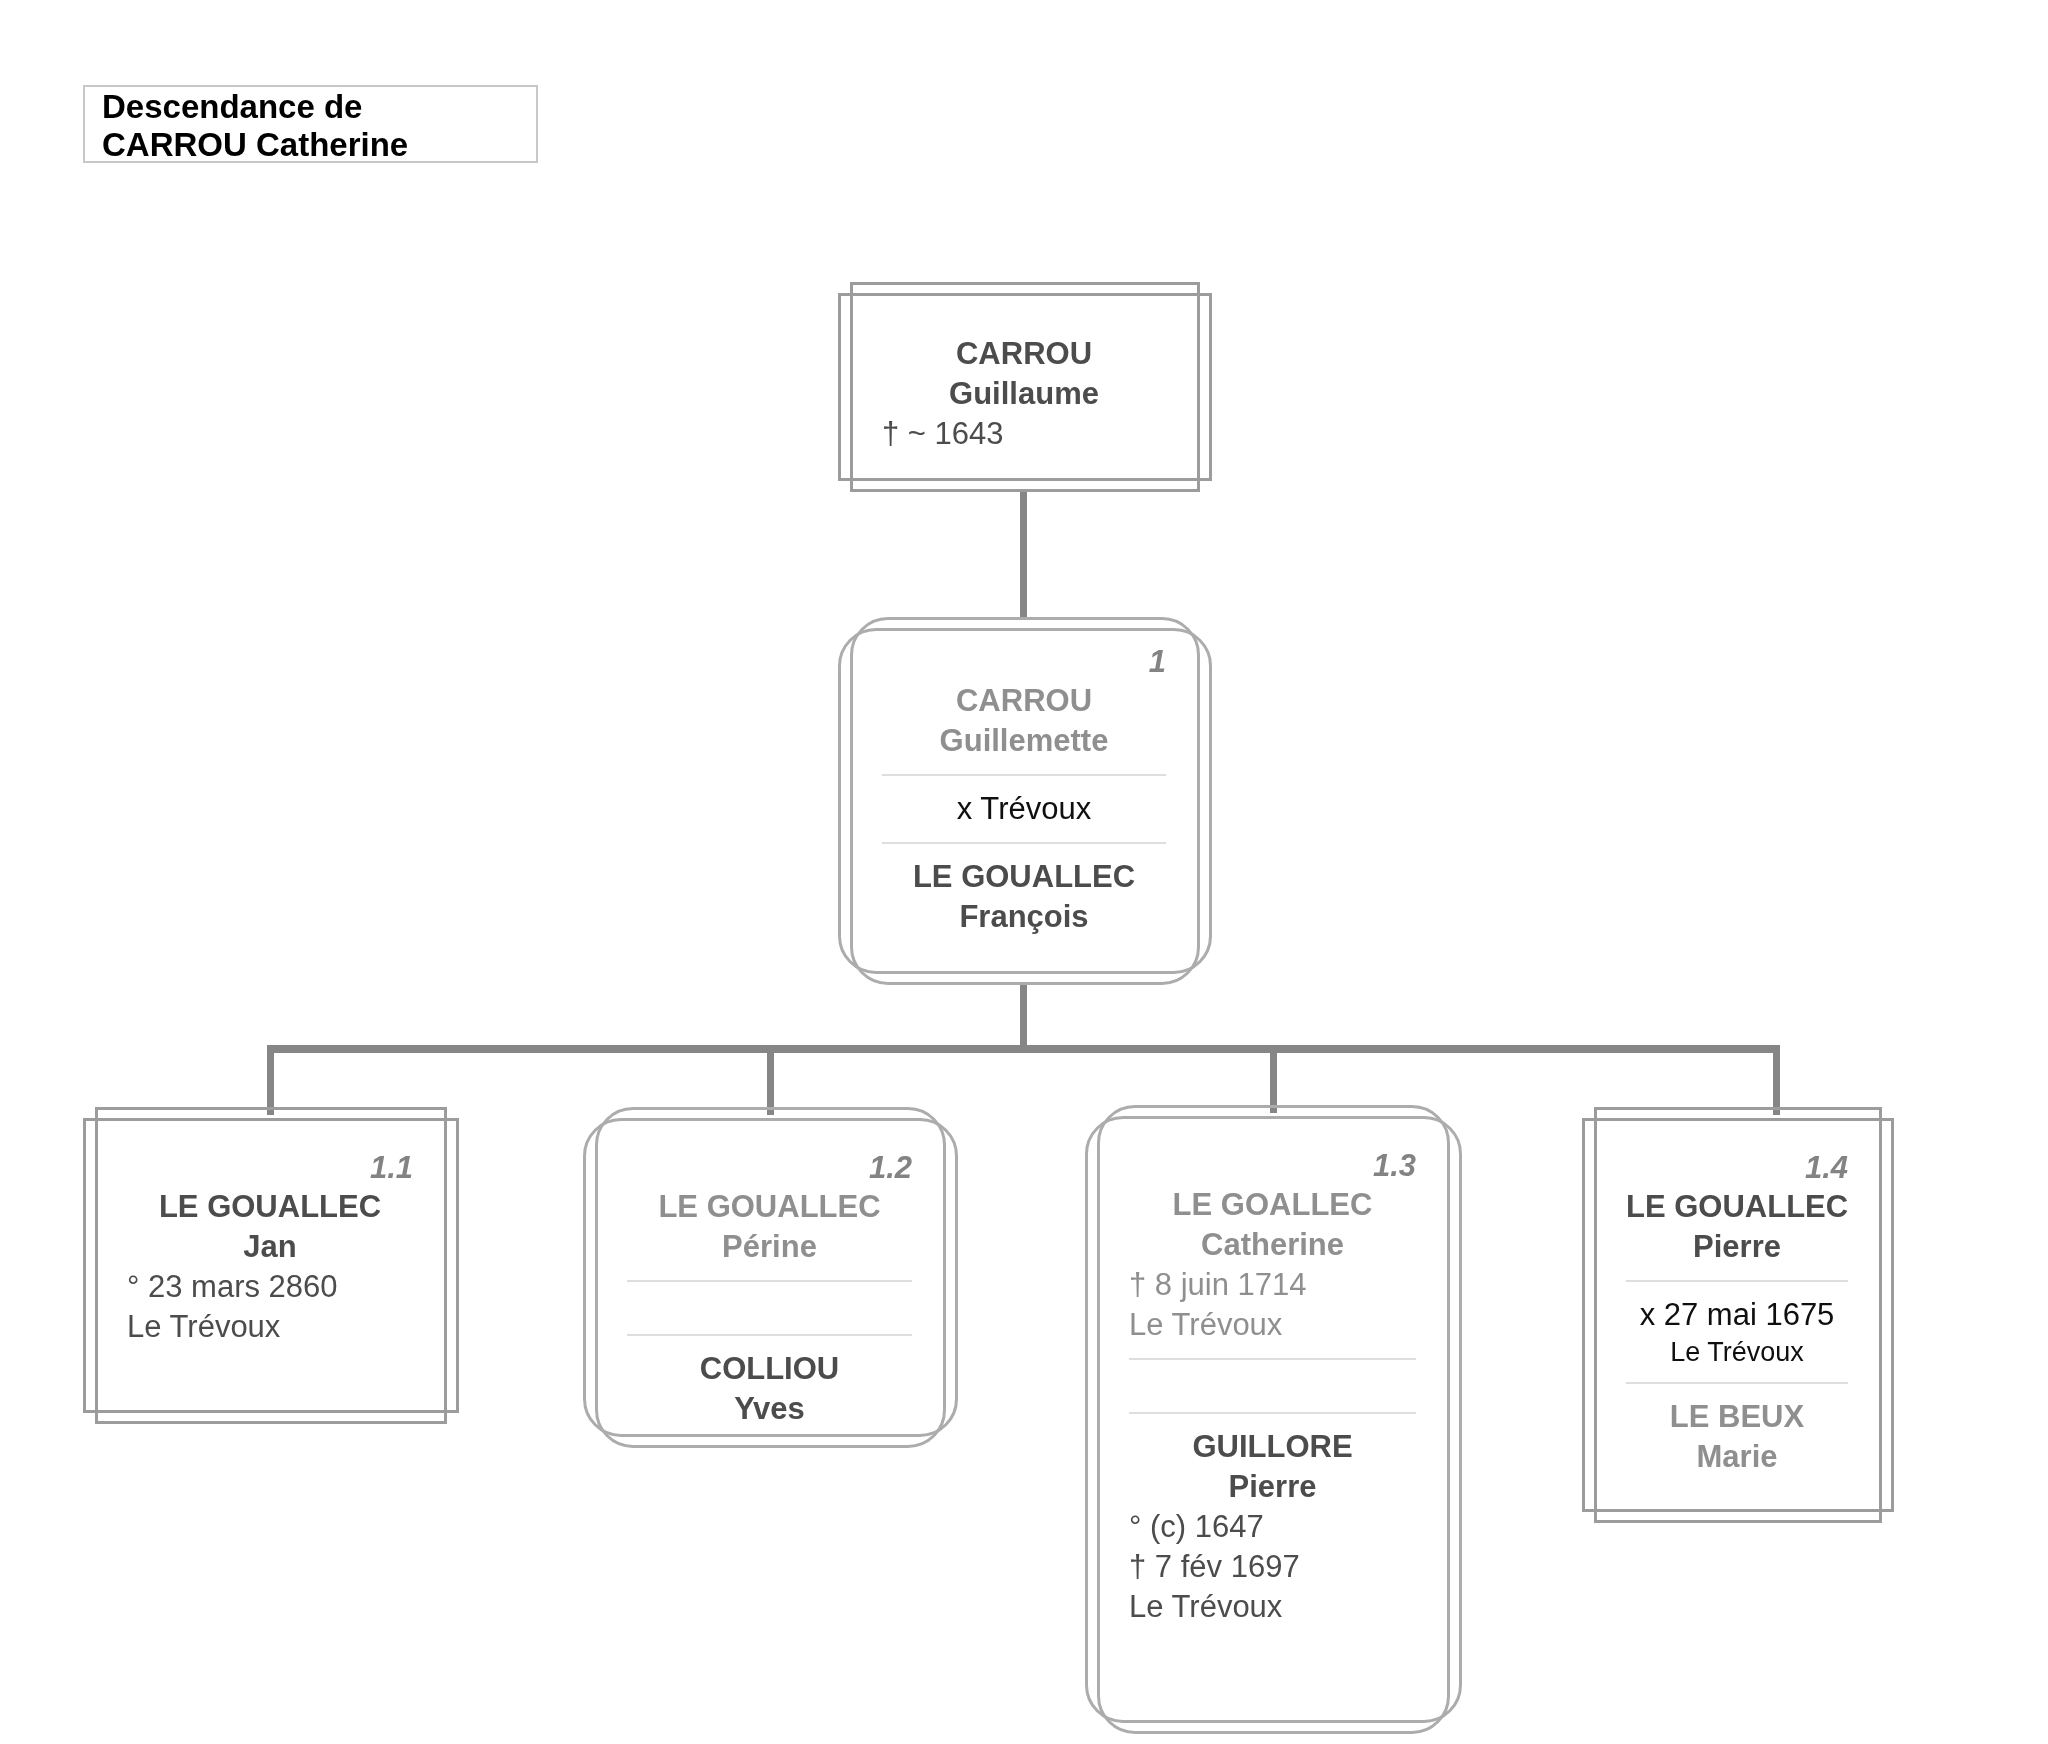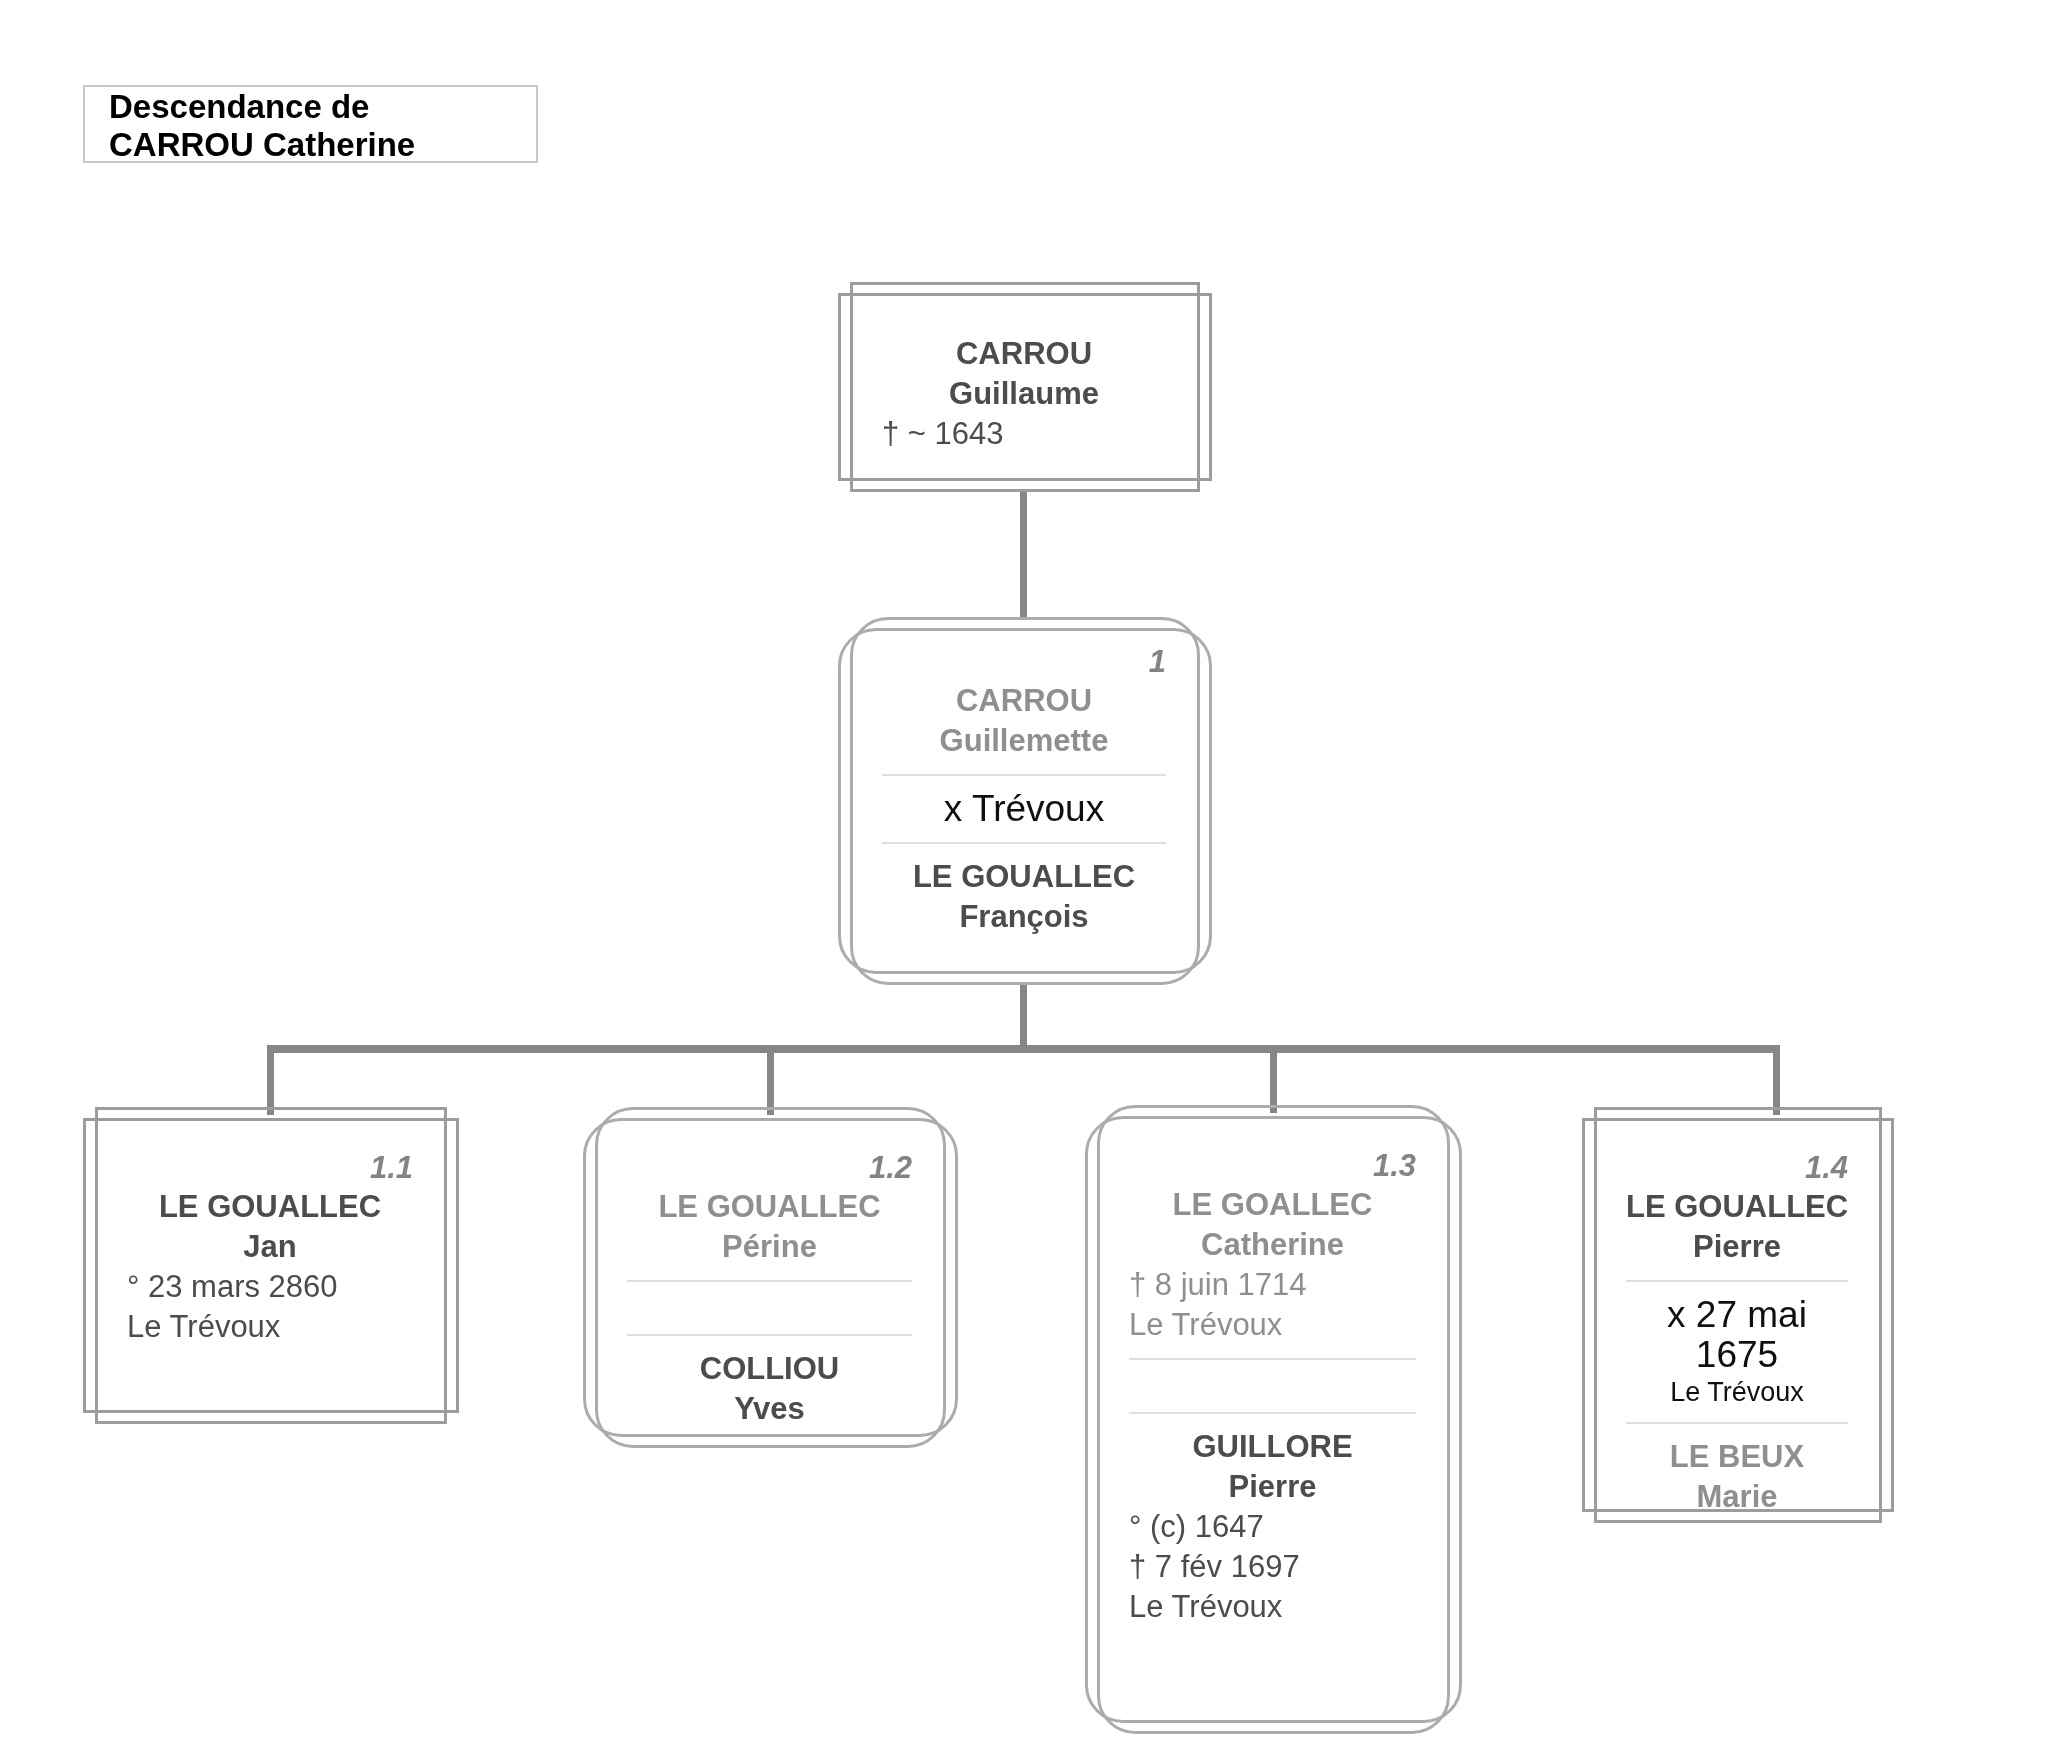--- a/index.html
+++ b/index.html
@@ -9,21 +9,21 @@
     width:2048px;height:1744px;
     background:#ffffff;
     font-family:"Liberation Sans","DejaVu Sans",sans-serif;
     overflow:hidden;
   }
 
   
   .title-box{
     position:absolute;left:83px;top:85px;width:455px;height:78px;
     border:2px solid #c8c8c8;
-    padding:1px 14px 0 24px;
+    padding:1px 14px 0 17px;
   }
   .title-box .line{
     font-size:33px;line-height:38px;font-weight:bold;color:#000000;
     white-space:nowrap;
   }
 
   
   .conn{position:absolute;background:#868686;}
 
   
@@ -45,21 +45,21 @@
     font-size:31px;line-height:38px;font-weight:bold;font-style:italic;
     color:#838383;text-align:right;
   }
   .nameline,.event{font-size:31px;line-height:40px;white-space:nowrap;}
   .nameline{font-weight:bold;text-align:center;}
   .dark{color:#4c4c4c;}
   .gray{color:#8f8f8f;}
   .sep{height:2px;background:#dedede;margin:13px 0;}
   .gap{height:26px;}
   .marriage{color:#0f0f0f;text-align:center;}
-  .marriage .m-line{font-size:37px;line-height:40px;}
+  .marriage .m-line{font-size:31px;line-height:40px;}
   .marriage .m-place{font-size:27px;line-height:34px;}
 </style>
 </head>
 <body>
 
 <div class="canvas">
 
   <div class="title-box">
     <div class="line">Descendance de</div>
     <div class="line">CARROU Catherine</div>

